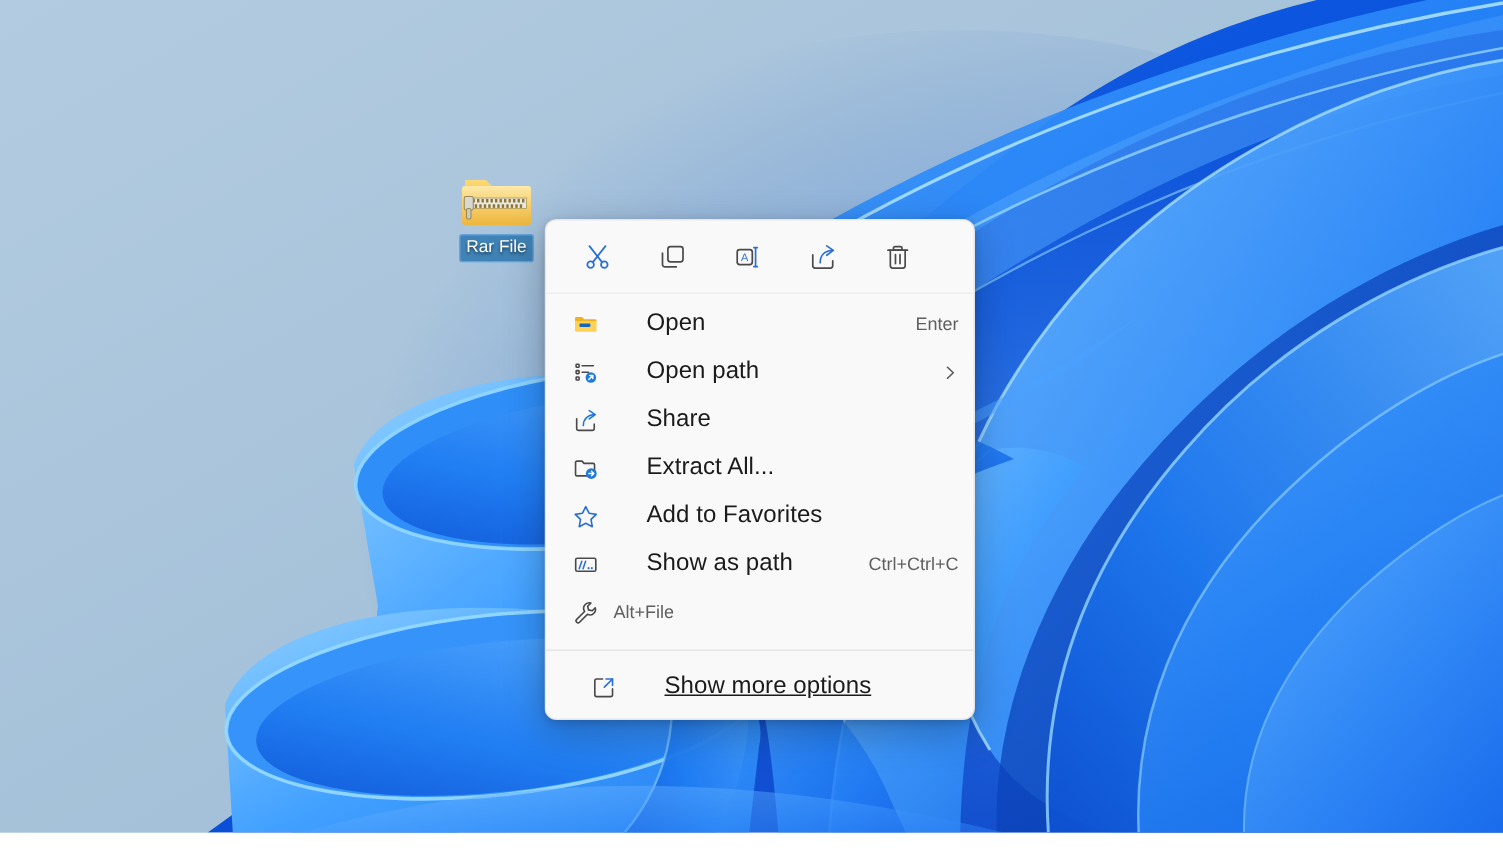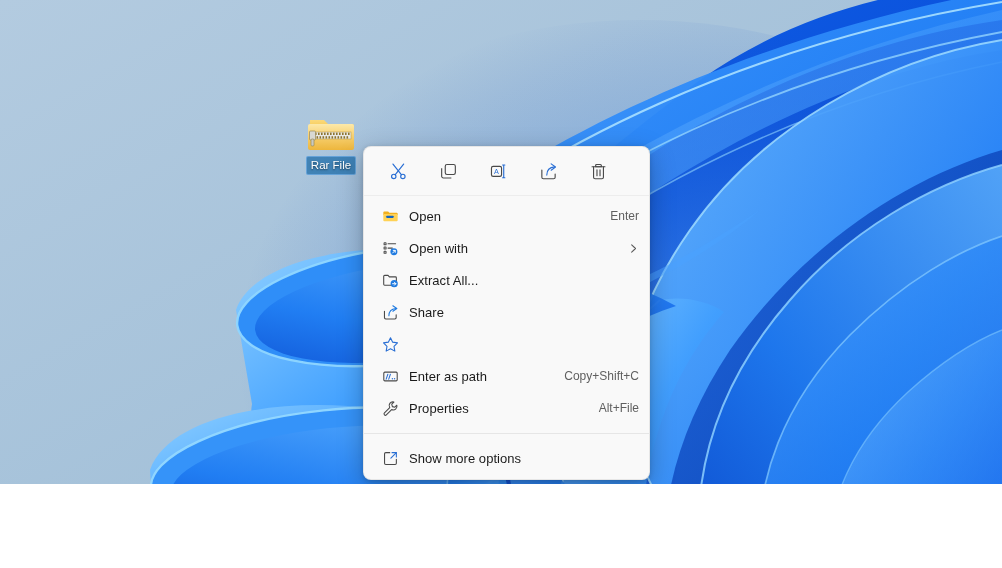--- a/index.html
+++ b/index.html
@@ -7,21 +7,21 @@
     padding: 0;
     width: 1002px;
     height: 568px;
     overflow: hidden;
     font-family: "Liberation Sans", sans-serif;
   }
 
   #desktop {
     position: relative;
     width: 1002px;
-    height: 484px;
+    height: 555px;
     overflow: hidden;
     background: #a9c5dd;
   }
 
   
   #wallpaper {
     position: absolute;
     inset: 0;
     overflow: hidden;
     background: linear-gradient(150deg, #adc7dd 0%, #a7c3da 28%, #a3c0d8 46%, #9fbdd6 60%, #9dbcd6 100%);
@@ -97,45 +97,45 @@
     border-radius: 5px;
     cursor: default;
     position: relative;
   }
   .menu-item .mi-icon {
     width: 17px; height: 17px;
     display: flex; align-items: center; justify-content: center;
     flex: 0 0 17px;
   }
   .menu-item .mi-label {
-    margin-left: 10px;
+    margin-left: 32px;
     flex: 1 1 auto;
     white-space: nowrap;
-    font-size: 13px;
+    font-size: 16px;
     letter-spacing: 0.05px;
   }
   .menu-item .mi-accel {
     color: #5f5f5f;
     font-size: 12px;
     margin-left: 10px;
     white-space: nowrap;
     text-align: center;
   }
   .menu-item .mi-chevron {
     color: #4a4a4a;
     margin-left: 10px;
     display: flex; align-items: center;
   }
 
   .mi-sep {
     height: 1px;
     background: #e6e6e6;
     margin: 4px 0 4px 0;
   }
-  .mi-tail { padding: 4px 0 5px 0; }
+  .mi-tail { padding: 4px 0 5px 12px; text-decoration: underline; }
 </style>
 </head>
 <body>
 
 <div id="desktop">
 
   <div id="wallpaper">
     <svg width="1002" height="568" viewBox="0 0 1002 568">
       <defs>
         <linearGradient id="gSky" x1="0" y1="0" x2="1" y2="1">
@@ -363,83 +363,83 @@
           <svg width="17" height="17" viewBox="0 0 18 18" fill="none" stroke="#4a4a4a" stroke-width="1.1" stroke-linecap="round">
             <rect x="2.2" y="3" width="2.1" height="2.1" rx="0.4"></rect>
             <rect x="2.2" y="7.5" width="2.1" height="2.1" rx="0.4"></rect>
             <rect x="2.2" y="12" width="2.1" height="2.1" rx="0.4"></rect>
             <line x1="6.4" y1="4" x2="14.4" y2="4"></line>
             <line x1="6.4" y1="8.6" x2="11" y2="8.6"></line>
             <circle cx="12.6" cy="12.4" r="3.7" fill="#1f7ae0" stroke="none"></circle>
             <path d="M11.2 13.8 L14 11 M11.9 11 h2.1 v2.1" stroke="#ffffff" stroke-width="1.05"></path>
           </svg>
         </span>
-        <span class="mi-label">Open with</span>
+        <span class="mi-label">Open path</span>
         <span class="mi-chevron">
           <svg width="11" height="11" viewBox="0 0 12 12" fill="none" stroke="#5a5a5a" stroke-width="1.2" stroke-linecap="round" stroke-linejoin="round">
             <path d="M4 2 L8.2 6 L4 10"></path>
           </svg>
         </span>
+      </div>
+
+      <div class="menu-item">
+        <span class="mi-icon">
+          <svg width="17" height="17" viewBox="0 0 18 18" fill="none" stroke="#4a4a4a" stroke-width="1.15" stroke-linecap="round" stroke-linejoin="round">
+            <path d="M2.6 7.6 V14.4 a1.4 1.4 0 0 0 1.4 1.4 h9.6 a1.4 1.4 0 0 0 1.4 -1.4 V11.4"></path>
+            <path d="M7.3 12.4 C7.3 7.8 10.4 5.1 14.7 4.7" stroke="#1f7ae0"></path>
+            <path d="M11.5 1.9 L15.7 4.7 L11.5 7.7" stroke="#1f7ae0"></path>
+          </svg>
+        </span>
+        <span class="mi-label">Share</span>
+        <span class="mi-accel"></span>
       </div>
 
       <div class="menu-item">
         <span class="mi-icon">
           <svg width="17" height="17" viewBox="0 0 18 18" fill="none" stroke="#4a4a4a" stroke-width="1.15" stroke-linejoin="round">
             <path d="M1.8 4.6 a1 1 0 0 1 1 -1 h3.6 l1.4 1.6 h6.4 a1 1 0 0 1 1 1 V13 a1 1 0 0 1 -1 1 H2.8 a1 1 0 0 1 -1 -1 Z"></path>
             <circle cx="12.9" cy="12.4" r="3.8" fill="#1f7ae0" stroke="none"></circle>
             <path d="M11.2 12.4 h3.4 M13.1 10.8 l1.6 1.6 l-1.6 1.6" stroke="#ffffff" stroke-width="1.05" stroke-linecap="round"></path>
           </svg>
         </span>
         <span class="mi-label">Extract All...</span>
         <span class="mi-accel"></span>
       </div>
 
-      <div class="menu-item">
-        <span class="mi-icon">
-          <svg width="17" height="17" viewBox="0 0 18 18" fill="none" stroke="#4a4a4a" stroke-width="1.15" stroke-linecap="round" stroke-linejoin="round">
-            <path d="M2.6 7.6 V14.4 a1.4 1.4 0 0 0 1.4 1.4 h9.6 a1.4 1.4 0 0 0 1.4 -1.4 V11.4"></path>
-            <path d="M7.3 12.4 C7.3 7.8 10.4 5.1 14.7 4.7" stroke="#1f7ae0"></path>
-            <path d="M11.5 1.9 L15.7 4.7 L11.5 7.7" stroke="#1f7ae0"></path>
-          </svg>
-        </span>
-        <span class="mi-label">Share</span>
-        <span class="mi-accel"></span>
-      </div>
-
 
       <div class="menu-item">
         <span class="mi-icon">
           <svg width="17" height="17" viewBox="0 0 18 18" fill="none" stroke="#2a6fd4" stroke-width="1.15" stroke-linejoin="round">
             <path d="M9 1.9 L11.3 6.5 L16.4 7.3 L12.7 10.9 L13.6 16 L9 13.6 L4.4 16 L5.3 10.9 L1.6 7.3 L6.7 6.5 Z"></path>
           </svg>
         </span>
+        <span class="mi-label">Add to Favorites</span>
         <span class="mi-accel"></span>
       </div>
 
 
       <div class="menu-item">
         <span class="mi-icon">
           <svg width="17" height="17" viewBox="0 0 18 18" fill="none">
             <rect x="1.9" y="4.4" width="14.2" height="9.2" rx="1.1" stroke="#4a4a4a" stroke-width="1.15"></rect>
             <path d="M4.4 11.8 L6.2 6.6 M7.1 11.8 L8.9 6.6" stroke="#2a6fd4" stroke-width="1.1" stroke-linecap="round"></path>
             <circle cx="11" cy="11.4" r="0.75" fill="#2a6fd4"></circle>
             <circle cx="13.3" cy="11.4" r="0.75" fill="#2a6fd4"></circle>
           </svg>
         </span>
-        <span class="mi-label">Enter as path</span>
-        <span class="mi-accel">Copy+Shift+C</span>
+        <span class="mi-label">Show as path</span>
+        <span class="mi-accel">Ctrl+Ctrl+C</span>
       </div>
 
       <div class="menu-item">
         <span class="mi-icon">
           <svg width="17" height="17" viewBox="0 0 18 18" fill="none" stroke="#4a4a4a" stroke-width="1.15" stroke-linecap="round" stroke-linejoin="round">
             <path d="M12.6 2.2 a3.9 3.9 0 0 0 -4.4 5.9 L2.6 13.7 a1.4 1.4 0 0 0 2 2 l5.6 -5.6 a3.9 3.9 0 0 0 5.5 -4.6 L13.6 7.6 L11 7 L10.3 4.4 Z"></path>
           </svg>
         </span>
-        <span class="mi-label">Properties</span>
         <span class="mi-accel">Alt+File</span>
       </div>
     </div>
 
     <div class="mi-sep"></div>
 
     <div class="mi-tail">
       <div class="menu-item">
         <span class="mi-icon">
           <svg width="17" height="17" viewBox="0 0 18 18" fill="none" stroke="#4a4a4a" stroke-width="1.15" stroke-linecap="round" stroke-linejoin="round">

